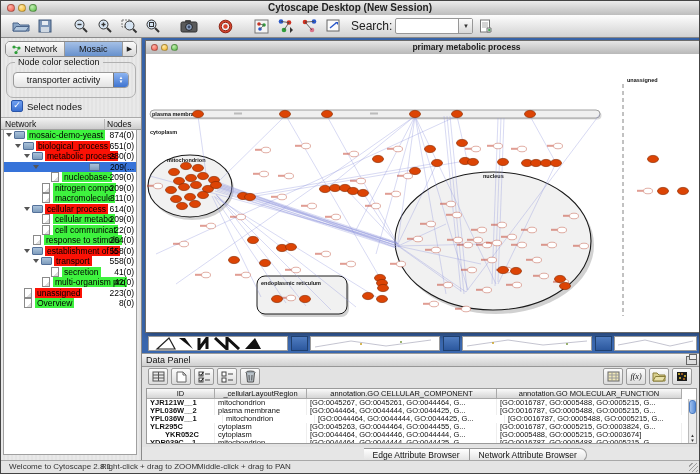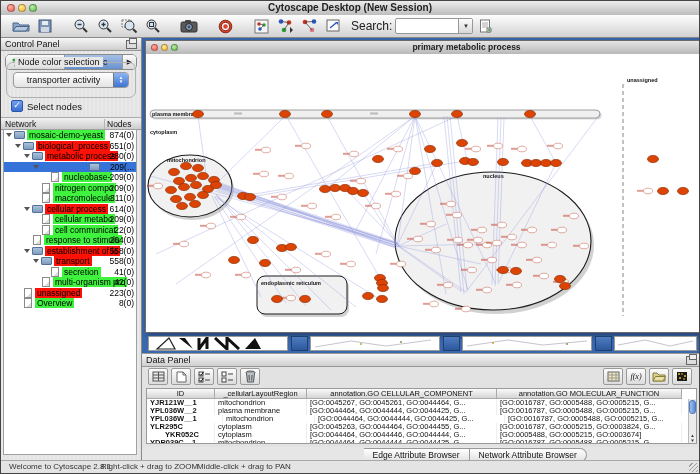--- a/index.html
+++ b/index.html
@@ -261,24 +261,20 @@
             <line x1="3" y1="6" x2="9" y2="6" stroke="#aaa"></line>
             <line x1="3" y1="8" x2="9" y2="8" stroke="#aaa"></line>
             <path d="M8,9 L12,9 L12,13 L8,13 Z" fill="#e9edf4" stroke="#777"></path>
             <path d="M9,11 L11.5,11 M10.2,9.8 L10.2,12.2" stroke="#2f9e3a" stroke-width="1"></path>
           </svg>
         </span>
       </div>
   </div>
 
   <div id="control-panel">
-    <div class="panel-header">
-      <span>Control Panel</span>
-      <span class="float-icon"></span>
-    </div>
     <div class="cp-tabs">
       <div class="cp-tab">
         <span>
             <svg width="9" height="9">
               <circle cx="2" cy="2" r="1.6" fill="#2f9e3a"></circle>
               <circle cx="7" cy="3" r="1.6" fill="#2f9e3a"></circle>
               <circle cx="4" cy="7.5" r="1.6" fill="#2f9e3a"></circle>
               <line x1="2" y1="2" x2="7" y2="3" stroke="#2f9e3a" stroke-width=".7"></line>
               <line x1="4" y1="7.5" x2="7" y2="3" stroke="#2f9e3a" stroke-width=".7"></line>
             </svg>

